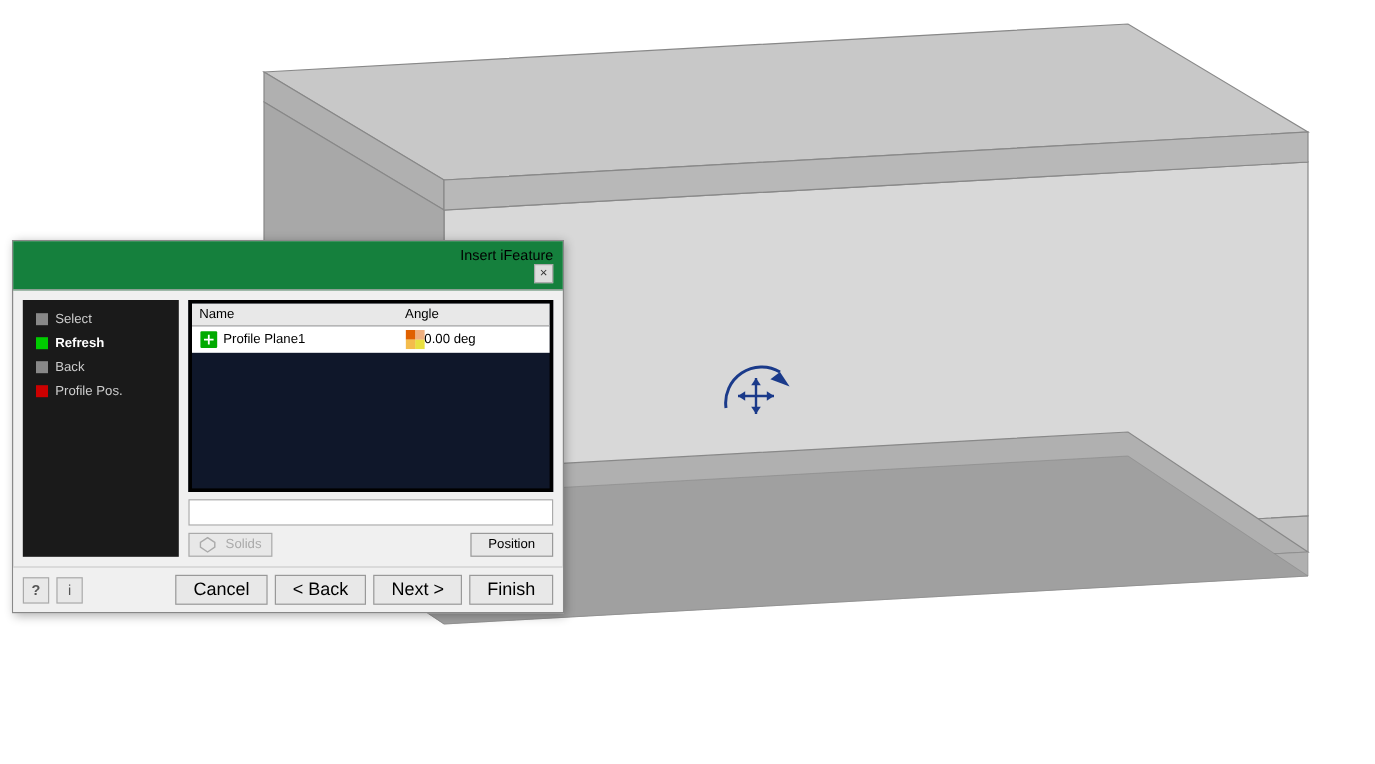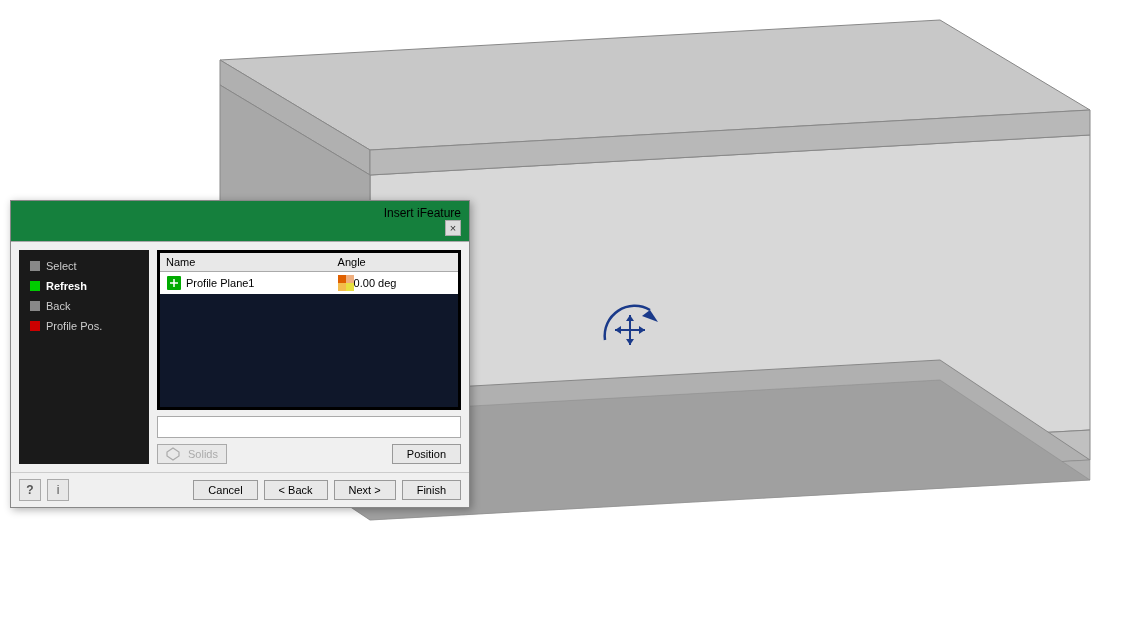--- a/index.html
+++ b/index.html
@@ -263,21 +263,21 @@
       color: #555;
     }
 
     .spacer { flex: 1; }
 
     .footer-btn {
       padding: 3px 14px;
       background: #e8e8e8;
       border: 1px solid #999;
       cursor: pointer;
-      font-size: 11px;
+      font-size: 15px;
       min-width: 56px;
       text-align: center;
     }
   </style>
 </head>
 <body>
 
 <div class="viewport">
   <svg class="beam-svg" viewBox="0 0 1146 637" xmlns="http://www.w3.org/2000/svg">
 

